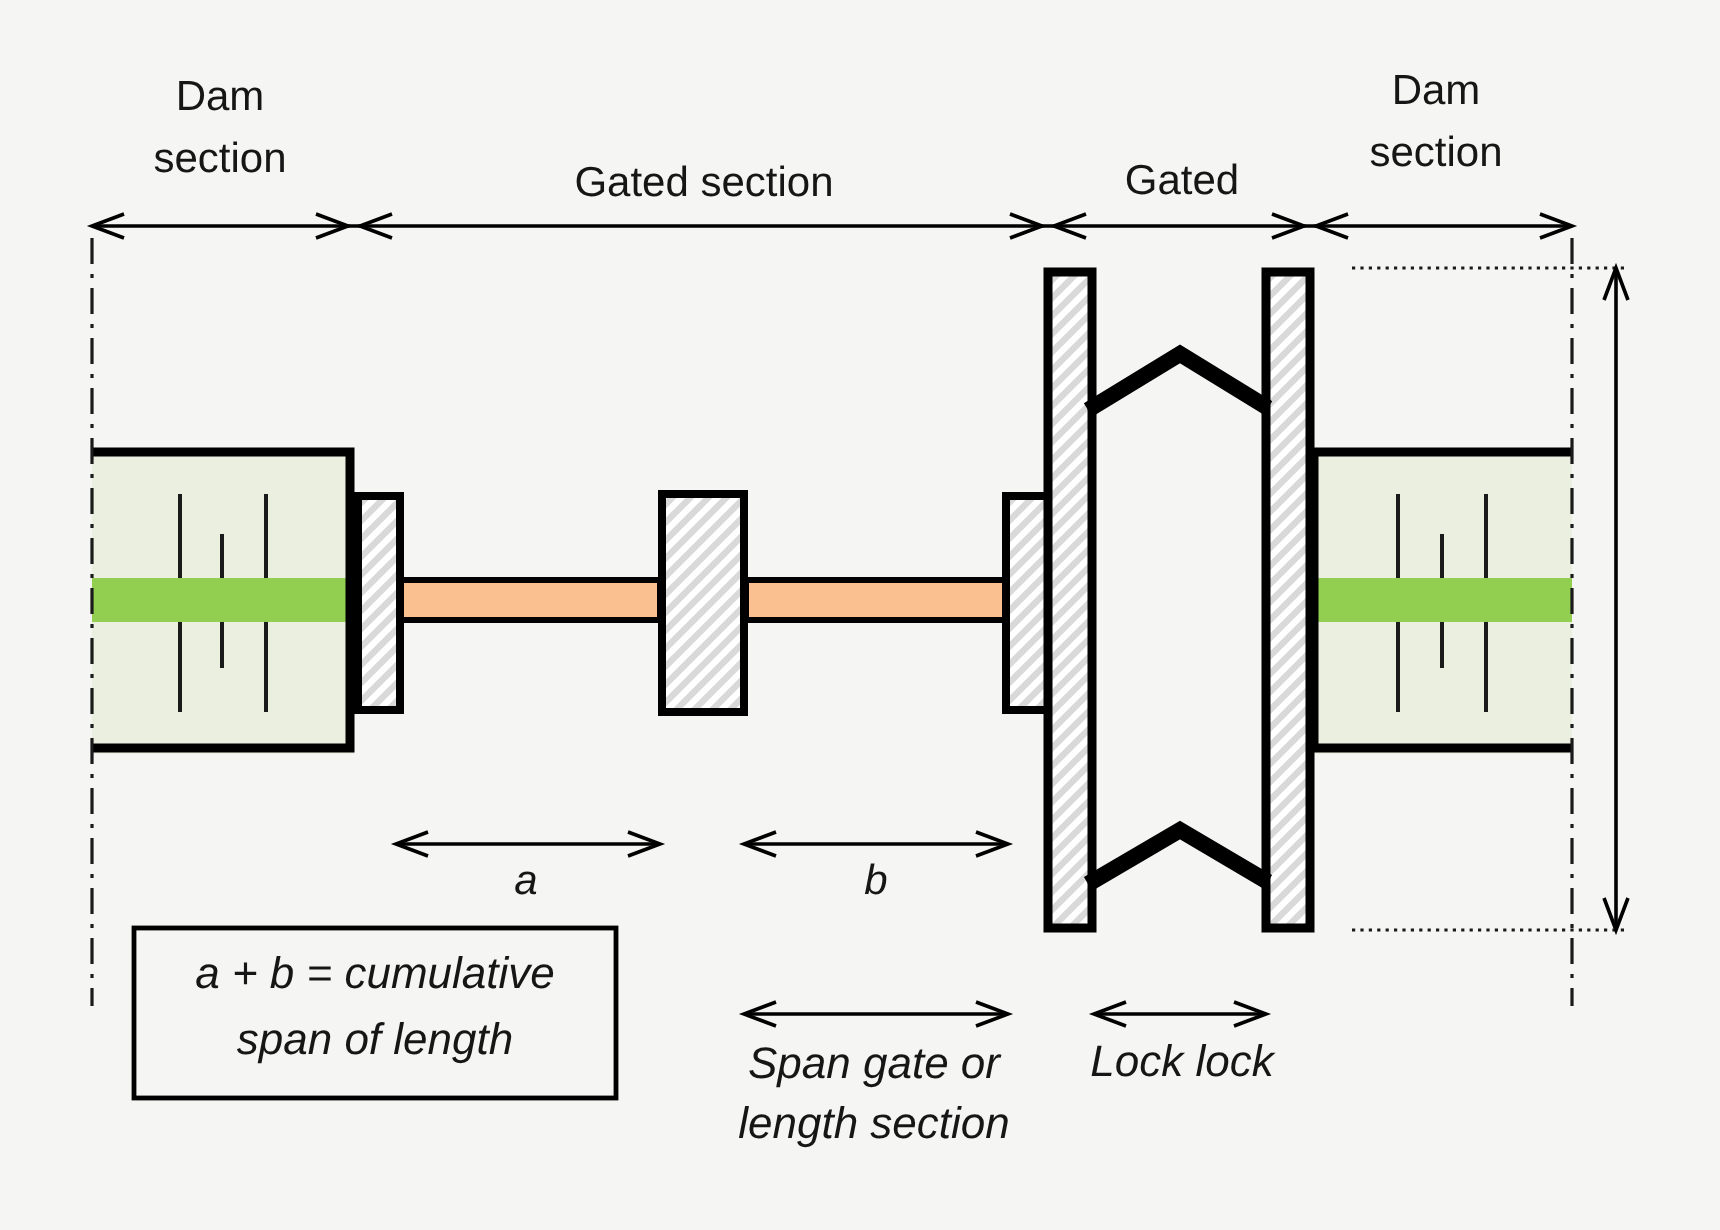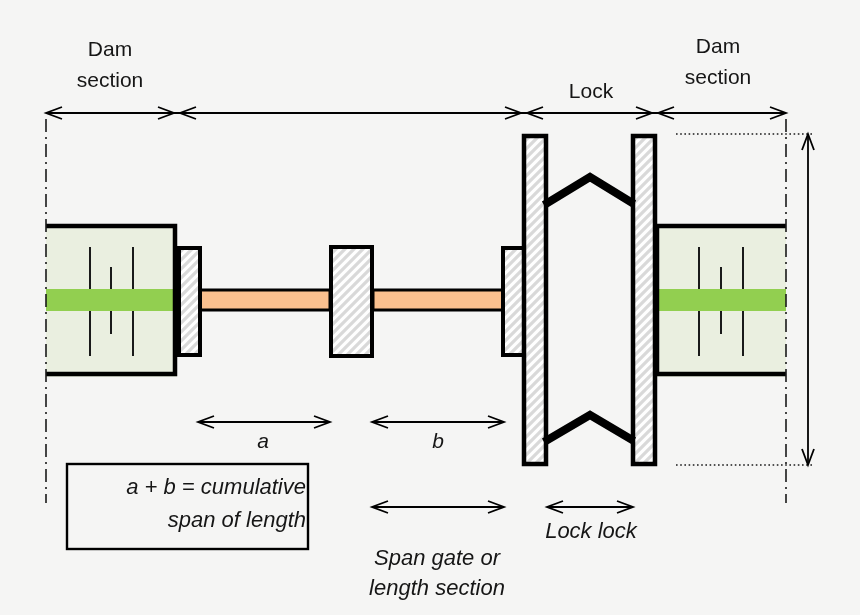--- a/index.html
+++ b/index.html
@@ -26,22 +26,22 @@
   }
   .lbl .ln { display: block; }
   .italic { font-style: italic; }
 
   .lbl-dam-left   { left: 40px;  top: 33px;  width: 140px; line-height: 31px; }
   .lbl-gated      { left: 252px; top: 80px;  width: 200px; }
   .lbl-lock       { left: 541px; top: 79px;  width: 100px; }
   .lbl-dam-right  { left: 648px; top: 30px;  width: 140px; line-height: 31px; }
   .lbl-a          { left: 233px; top: 429px; width: 60px;  font-size: 21px; }
   .lbl-b          { left: 408px; top: 429px; width: 60px;  font-size: 21px; }
-  .lbl-eq         { left: 69px;  top: 470px; width: 237px; font-size: 22px; line-height: 33px; text-align: right; }
-  .lbl-span       { left: 342px; top: 517px; width: 190px; font-size: 22px; line-height: 30px; margin-top: 26px; }
+  .lbl-eq         { left: 69px;  top: 470px; width: 237px; font-size: 22px; line-height: 33px; }
+  .lbl-span       { left: 342px; top: 517px; width: 190px; font-size: 22px; line-height: 30px; }
   .lbl-width      { left: 516px; top: 518px; width: 150px; font-size: 22px; }
 </style>
 </head>
 <body>
 
 <div id="canvas">
 
   <svg id="diagram-svg" width="860" height="615" viewBox="0 0 860 615">
     <defs>
       <pattern id="hatch" width="9" height="9" patternUnits="userSpaceOnUse">
@@ -126,22 +126,23 @@
     </g>
 
     <rect x="67" y="464" width="241" height="85" fill="#f5f5f4" stroke="#000" stroke-width="2.4"></rect>
   </svg>
 
   <div class="lbl lbl-dam-left">
     <span class="ln">Dam</span>
     <span class="ln">section</span>
   </div>
 
+  <div class="lbl lbl-gated">Gated section</div>
 
-  <div class="lbl lbl-lock">Lock</div>
+  <div class="lbl lbl-lock">Gated</div>
 
   <div class="lbl lbl-dam-right">
     <span class="ln">Dam</span>
     <span class="ln">section</span>
   </div>
 
   <div class="lbl lbl-a italic">a</div>
 
   <div class="lbl lbl-b italic">b</div>
 

